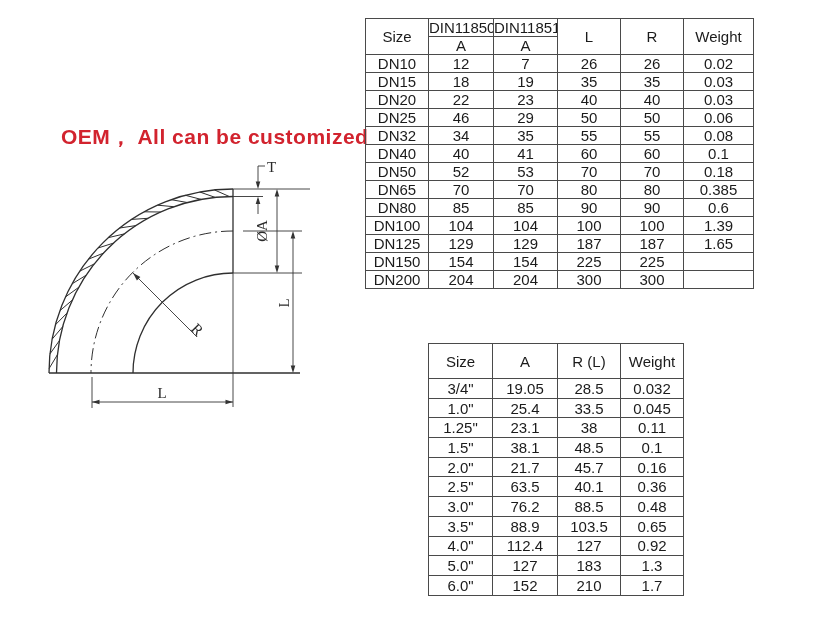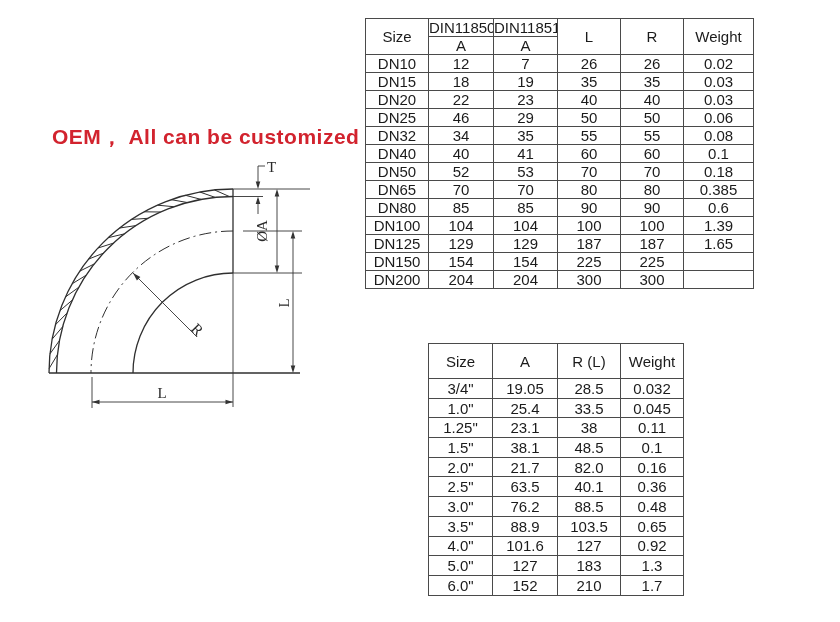--- a/index.html
+++ b/index.html
@@ -1,21 +1,21 @@
 <!DOCTYPE html>
 <html><head>
 <meta charset="utf-8">
 <style>
   html,body{margin:0;padding:0;background:#ffffff;}
   .canvas{
     position:relative;width:840px;height:622px;background:#ffffff;overflow:hidden;
     font-family:"Liberation Sans", sans-serif;color:#1b1b1b;
   }
   .oem-text{
-    position:absolute;left:52px;top:123px;width:320px;
+    position:absolute;left:61px;top:123px;width:320px;
     font-size:21px;font-weight:bold;letter-spacing:0.5px;white-space:nowrap;
   }
   .drawing{position:absolute;left:25px;top:150px;}
   svg text{font-family:"Liberation Serif", serif;font-size:15px;fill:#2a2a2a;}
   table.spec{
     position:absolute;border-collapse:collapse;table-layout:fixed;
     font-size:15px;color:#1b1b1b;
   }
   table.spec td,table.spec th{
     border:1px solid #4a4a4a;text-align:center;vertical-align:middle;
@@ -266,21 +266,21 @@
         </tr>
         <tr>
           <td>1.5"</td>
           <td>38.1</td>
           <td>48.5</td>
           <td>0.1</td>
         </tr>
         <tr>
           <td>2.0"</td>
           <td>21.7</td>
-          <td>82.0</td>
+          <td>45.7</td>
           <td>0.16</td>
         </tr>
         <tr>
           <td>2.5"</td>
           <td>63.5</td>
           <td>40.1</td>
           <td>0.36</td>
         </tr>
         <tr>
           <td>3.0"</td>
@@ -289,21 +289,21 @@
           <td>0.48</td>
         </tr>
         <tr>
           <td>3.5"</td>
           <td>88.9</td>
           <td>103.5</td>
           <td>0.65</td>
         </tr>
         <tr>
           <td>4.0"</td>
-          <td>101.6</td>
+          <td>112.4</td>
           <td>127</td>
           <td>0.92</td>
         </tr>
         <tr>
           <td>5.0"</td>
           <td>127</td>
           <td>183</td>
           <td>1.3</td>
         </tr>
         <tr>

